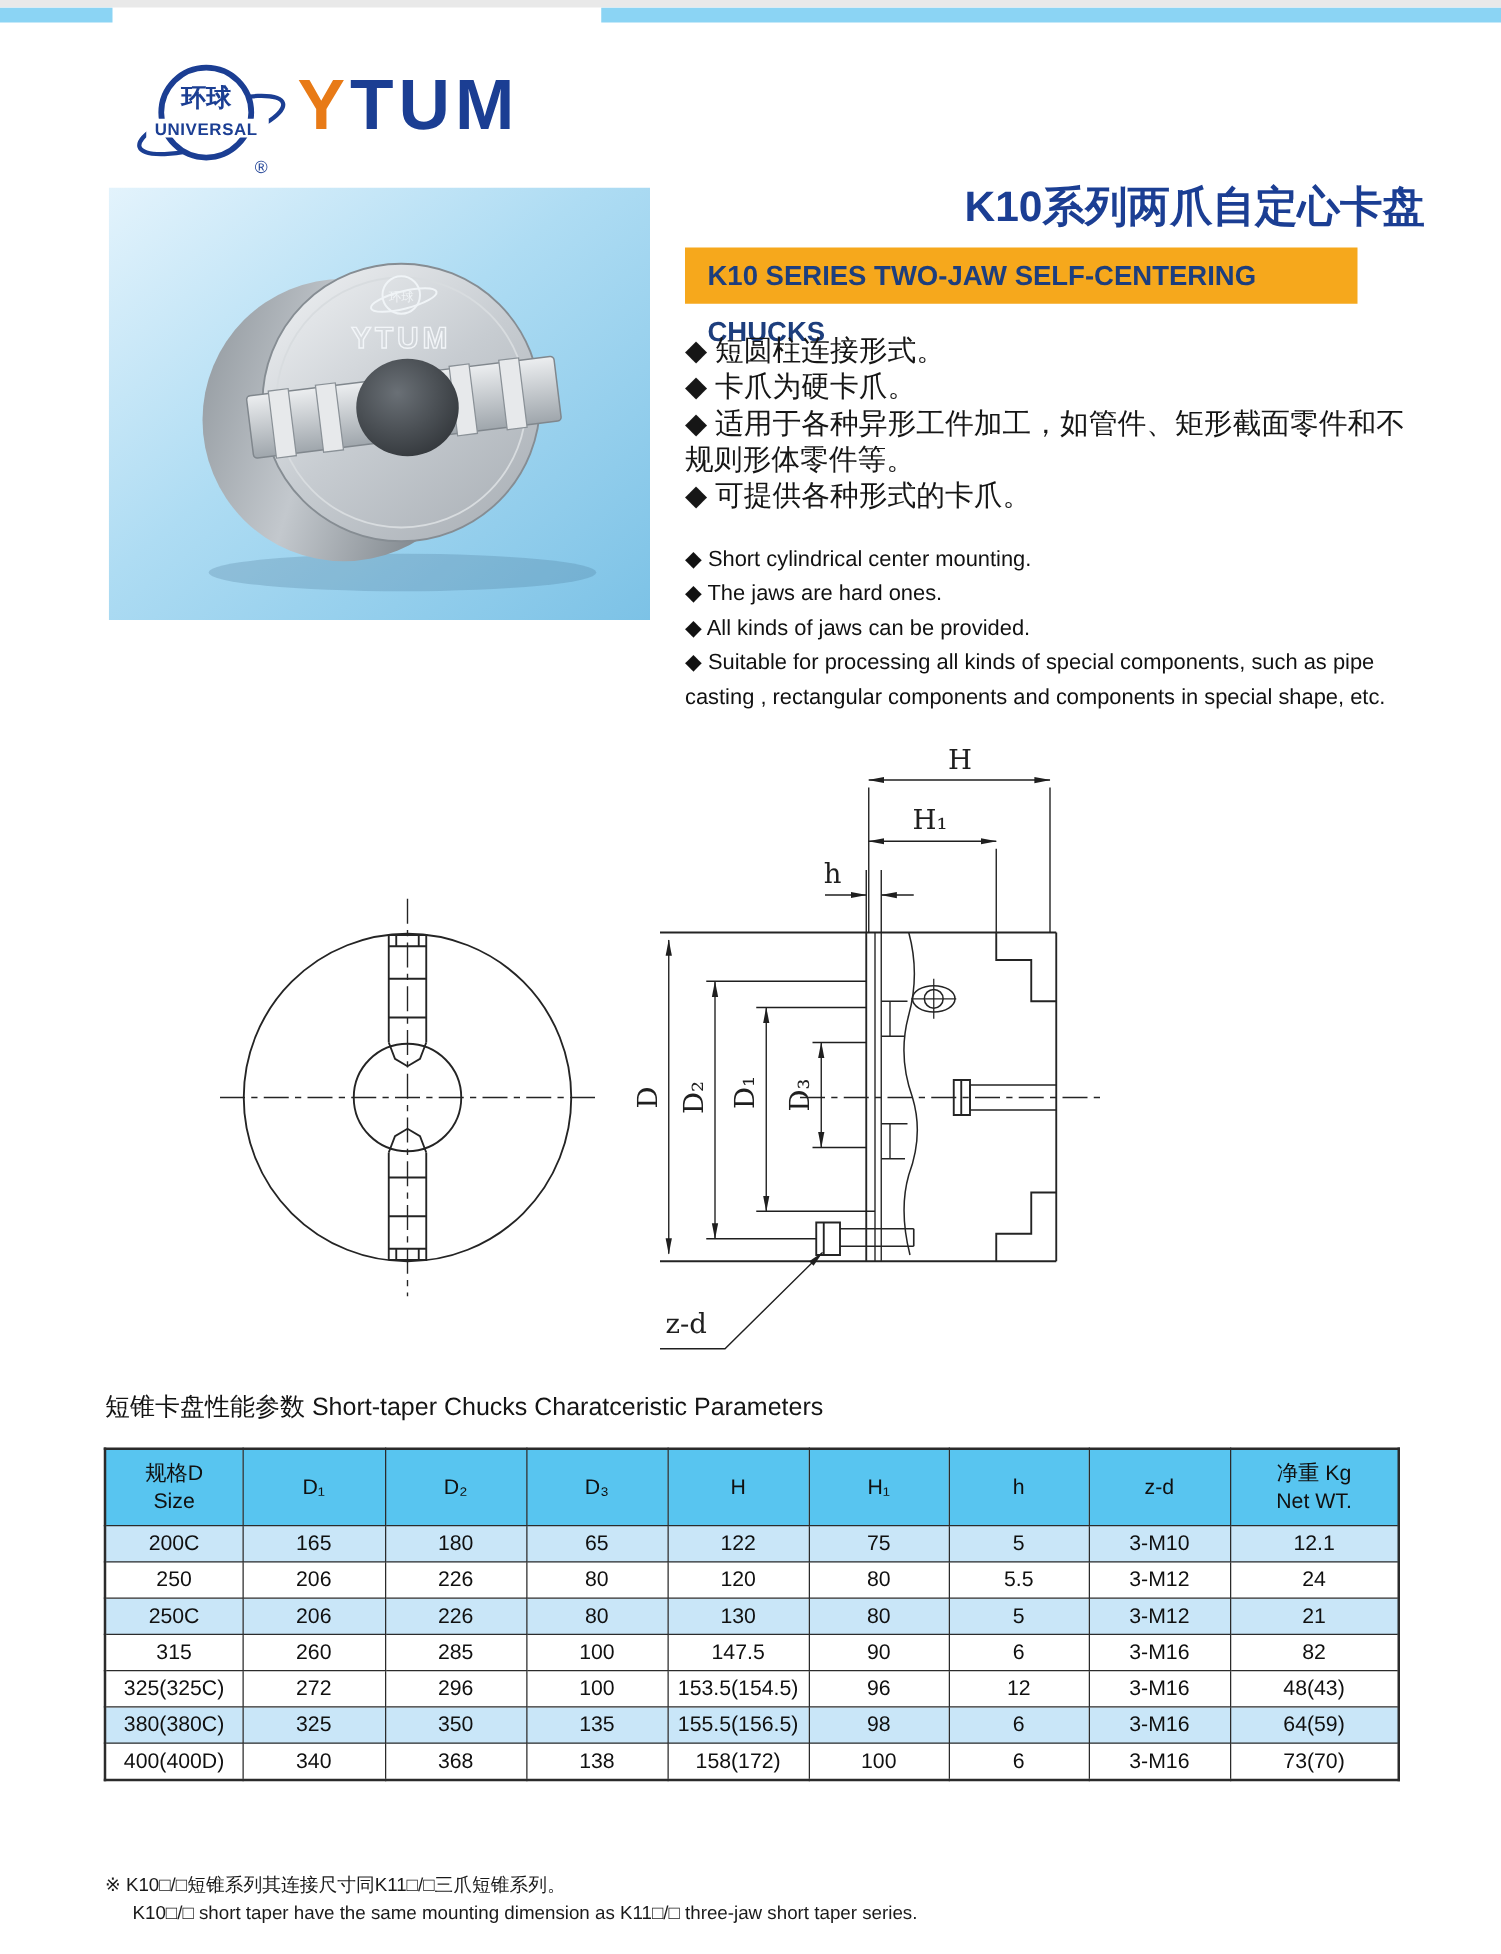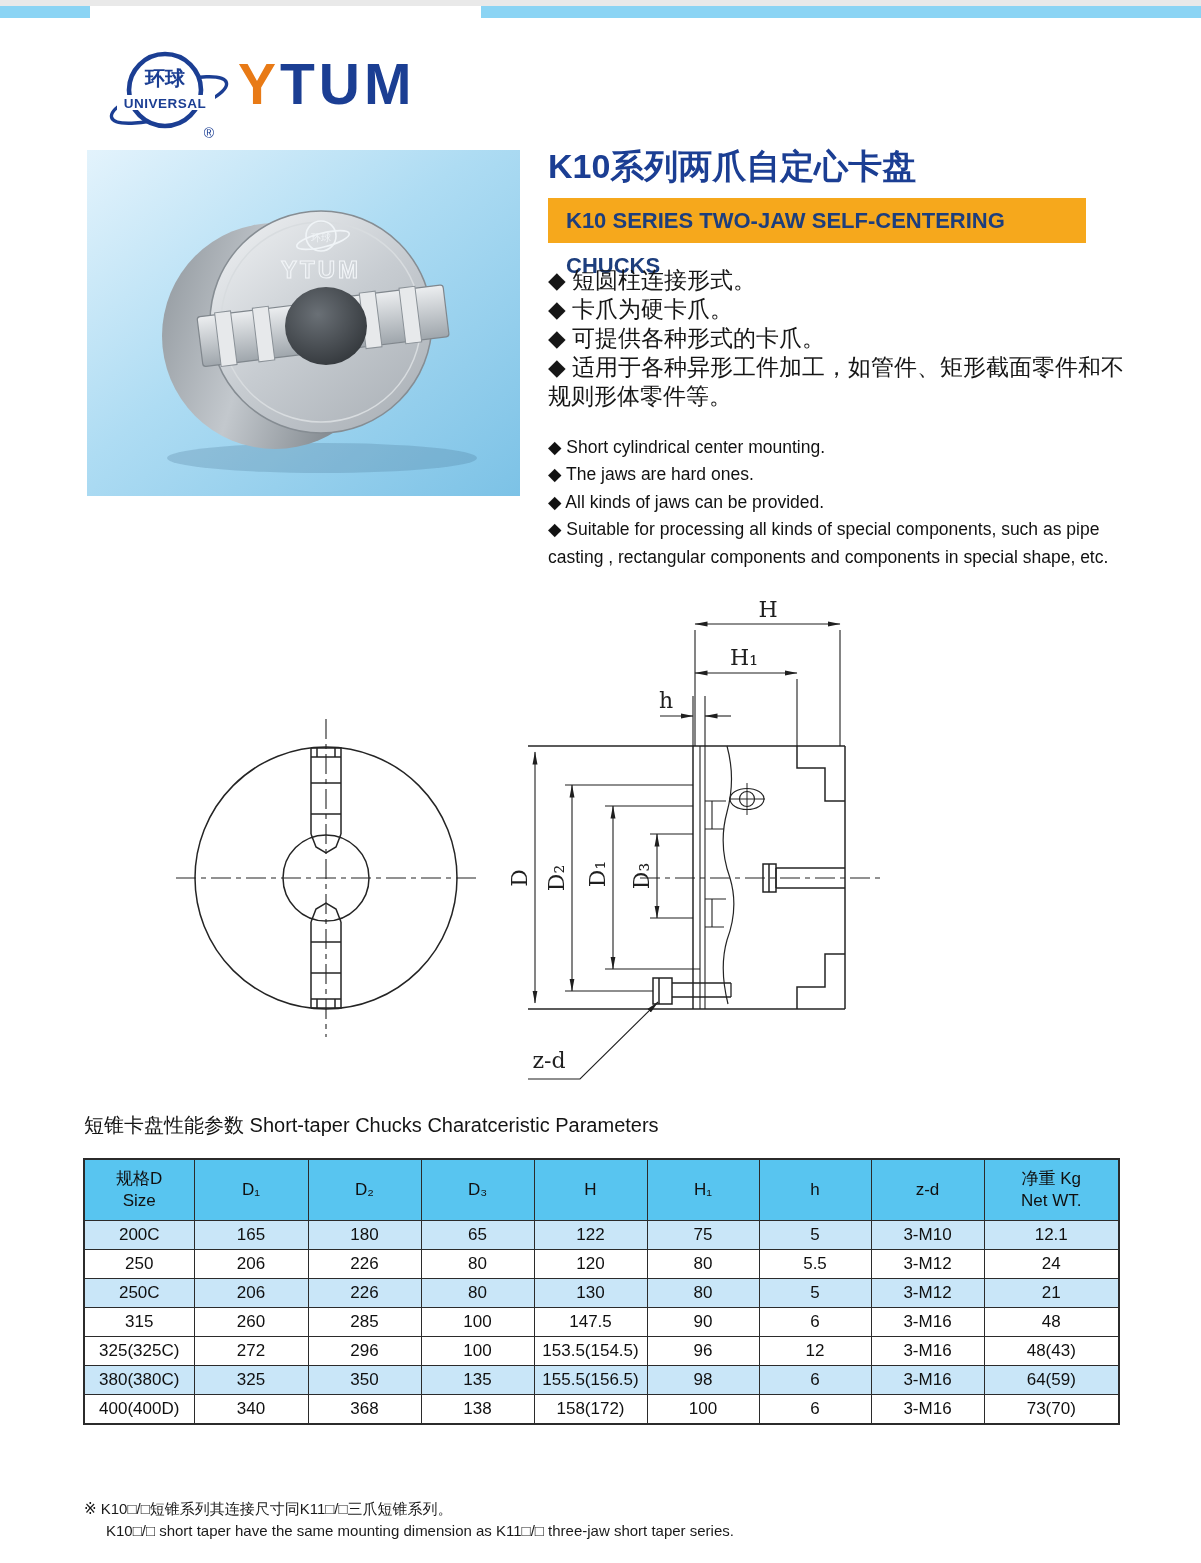--- a/index.html
+++ b/index.html
@@ -15,21 +15,21 @@
   .wordmark{
     position:absolute;left:238px;top:50px;font-size:57px;font-weight:bold;
     letter-spacing:4px;line-height:1;font-family:"Liberation Sans",sans-serif;
   }
   .wordmark .y{color:var(--logo-y-orange,#e87a16);}
   .wordmark .tum{color:var(--brand-blue,#1b3e93);}
   
   .photo{position:absolute;left:87px;top:144px;width:433px;height:346px;}
   
   .rightcol{position:absolute;left:548px;top:140px;width:592px;}
-  .cn-title{font-size:34px;font-weight:bold;color:var(--brand-blue,#1b3e93);line-height:1.2;}
+  .cn-title{font-size:34px;font-weight:bold;color:var(--brand-blue,#1b3e93);line-height:1.2;text-align:right;}
   .banner{
     margin-top:11px;width:520px;height:45px;background:var(--banner-orange,#f6a81c);
     color:var(--banner-text,#1d3e7d);font-size:22px;font-weight:bold;line-height:45px;padding-left:18px;
   }
   .feat-cn{margin-top:23px;font-size:23px;line-height:29px;color:#161616;}
   .feat-en{margin-top:23px;font-size:17.5px;line-height:27.5px;color:#111;}
   .feat-cn div,.feat-en div{white-space:normal;}
   
   .drawing{position:absolute;left:0;top:570px;width:1201px;height:560px;}
   .drawing svg{position:absolute;left:0;top:0;}
@@ -135,22 +135,22 @@
       <text x="234" y="128" text-anchor="middle" font-size="24" font-weight="bold" letter-spacing="3" fill="none" stroke="#f2f5f8" stroke-width="1.1">YTUM</text>
     </svg>
   </div>
 
   <div class="rightcol">
     <div class="cn-title">K10系列两爪自定心卡盘</div>
     <div class="banner">K10 SERIES TWO-JAW SELF-CENTERING CHUCKS</div>
     <div class="feat-cn">
       <div>◆ 短圆柱连接形式。</div>
       <div>◆ 卡爪为硬卡爪。</div>
+      <div>◆ 适用于各种异形工件加工，如管件、矩形截面零件和不规则形体零件等。</div>
       <div>◆ 可提供各种形式的卡爪。</div>
-      <div>◆ 适用于各种异形工件加工，如管件、矩形截面零件和不规则形体零件等。</div>
     </div>
     <div class="feat-en">
       <div>◆ Short cylindrical center mounting.</div>
       <div>◆ The jaws are hard ones.</div>
       <div>◆ All kinds of jaws can be provided.</div>
       <div>◆ Suitable for processing all kinds of special components, such as pipe casting , rectangular components and components in special shape, etc.</div>
     </div>
   </div>
 
   <div class="drawing">
@@ -307,21 +307,21 @@
         </tr>
         <tr>
           <td>315</td>
           <td>260</td>
           <td>285</td>
           <td>100</td>
           <td>147.5</td>
           <td>90</td>
           <td>6</td>
           <td>3-M16</td>
-          <td>48</td>
+          <td>82</td>
         </tr>
         <tr>
           <td>325(325C)</td>
           <td>272</td>
           <td>296</td>
           <td>100</td>
           <td>153.5(154.5)</td>
           <td>96</td>
           <td>12</td>
           <td>3-M16</td>

